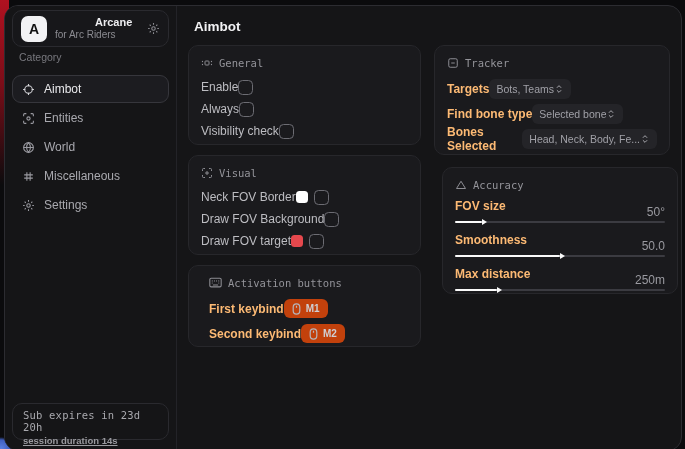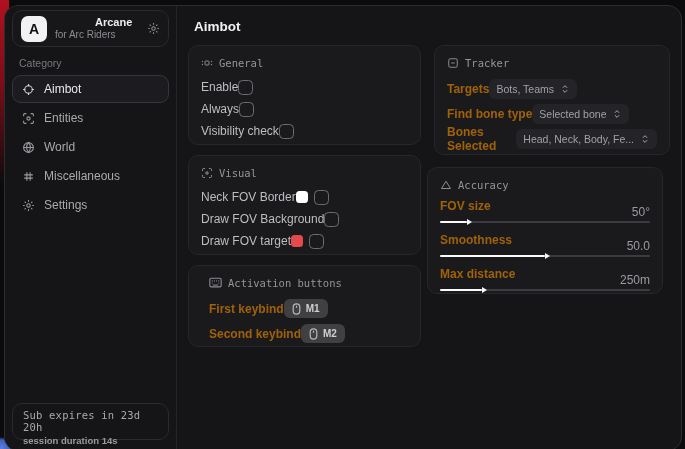--- a/index.html
+++ b/index.html
@@ -30,66 +30,66 @@
     border:1px solid #2a2a2f; border-radius:10px; background:#17171a;
     display:flex; align-items:center; padding:0 8px; gap:8px; }
   .logo { width:26px; height:26px; border-radius:7px; background:#f2f2f4;
     color:#111; font-weight:bold; font-size:14px;
     display:flex; align-items:center; justify-content:center; flex:0 0 auto; }
   .brand-text { flex:1; line-height:1.15; overflow:hidden; }
   .brand-title { font-size:11px; font-weight:bold; color:#ededf0;margin-left:40px; }
   .brand-sub { font-size:10px; color:#8c8c92; }
   .brand-gear { color:#8c8c92; display:flex; cursor:pointer; }
 
-  .category-label { position:absolute; left:14px; top:51px; font-size:10.5px; color:#78787e;text-align:right; }
+  .category-label { position:absolute; left:14px; top:45px; font-size:10.5px; color:#78787e;text-align:right; }
 
   .nav { position:absolute; left:7px; right:7px; top:69px; }
   .nav-item { height:28px; margin-bottom:1px; display:flex; align-items:center;
     gap:9px; padding:0 9px; border-radius:9px; color:#a9a9af; font-size:12px;
     border:1px solid transparent; cursor:pointer; }
   .nav-item .nicon { display:flex; color:#9a9aa1; }
   .nav-item.selected { background:#1c1c20; border-color:#36363c; color:#e9e9ec; }
   .nav-item.selected .nicon { color:#d6d6da; }
 
   .sub-box { position:absolute; left:7px; right:7px; bottom:10px; height:37px;
     border:1px solid #2a2a2f; border-radius:10px; padding:5px 10px 0; }
   .sub-line1 { font-family:"DejaVu Sans Mono", monospace; font-size:10.5px; color:#a9a9ae; letter-spacing:0.2px; }
-  .sub-line2 { font-size:9.5px; font-weight:bold; color:#9a9a9f; margin-top:2px; }
+  .sub-line2 { font-size:9.5px; font-weight:bold; color:#9a9a9f; margin-top:2px;text-decoration:underline; }
 
   
   .main { position:absolute; left:173px; top:0; right:0; bottom:0; }
   .page-title { position:absolute; left:16px; top:13px; font-size:13.5px; font-weight:bold; color:#f2f2f4; }
 
   .card { position:absolute; background:#1a1a1d; border:1px solid #27272b; border-radius:10px;
     padding:9px 12px 0; }
   .card-head { display:flex; align-items:center; gap:6px; height:15px; margin-bottom:6px;
     color:#94949a; font-family:"DejaVu Sans Mono", monospace; font-size:10.5px; }
   .card-head .cicon { display:flex; color:#8d8d93; }
 
   #card-general   { left:10px;  top:39px;  width:233px; height:100px; }
   #card-visual    { left:10px;  top:149px; width:233px; height:100px; }
   #card-activate  { left:10px;  top:259px; width:233px; height:82px;padding-left:20px;  }
   #card-tracker   { left:256px; top:39px;  width:236px; height:110px; }
-  #card-accuracy  { left:249px; top:161px; width:236px; height:127px; }
+  #card-accuracy  { left:264px; top:161px; width:236px; height:127px; }
 
   .row { display:flex; align-items:center; height:22px; }
   .row-label { font-size:12px; color:#bdbdc2; }
-  .row-label.strong { font-weight:bold; color:#a16207; font-size:12px; }
+  .row-label.strong { font-weight:bold; color:#fdba74; font-size:12px; }
   .controls { display:flex; align-items:center; gap:6px; }
 
   .checkbox { width:15px; height:15px; border:1.5px solid #6c6c73; border-radius:4.5px;
     background:transparent; cursor:pointer; flex:0 0 auto; }
   .swatch { width:12px; height:12px; border-radius:3.5px; cursor:pointer; flex:0 0 auto; }
 
-  .key-btn { display:flex; align-items:center; gap:5px; background:#404040; border-radius:6px;
+  .key-btn { display:flex; align-items:center; gap:5px; background:#c2410c; border-radius:6px;
     height:19px; padding:0 8px; font-size:10px; font-weight:bold; color:#cfcfd4; cursor:pointer; }
   .key-btn .kicon { display:flex; color:#b6b6bc; }
 
   .row.tall { height:25px; }
-  .dropdown { display:flex; align-items:center; gap:6px; background:#242428; border-radius:6px;
+  .dropdown { display:flex; align-items:center; background:#242428; border-radius:6px;
     height:20px; padding:0 7px; font-size:10.5px; color:#a0a0a7; cursor:pointer; max-width:148px; }
   .dropdown .dd-text { white-space:nowrap; overflow:hidden; text-overflow:ellipsis; }
   .dropdown .dicon { display:flex; color:#a9a9af; flex:0 0 auto; }
 
   .slider-group { margin-bottom:2px; }
   .slider-row { display:flex; align-items:center; justify-content:space-between; height:16px; }
   .slider-value { font-size:12px; color:#9a9aa0;margin-top:12px; }
   .slider-track { position:relative; height:16px; cursor:pointer; }
   .slider-track::before { content:''; position:absolute; left:0; right:0; top:7px; height:2px;
     background:#3b3b41; border-radius:1px; }

